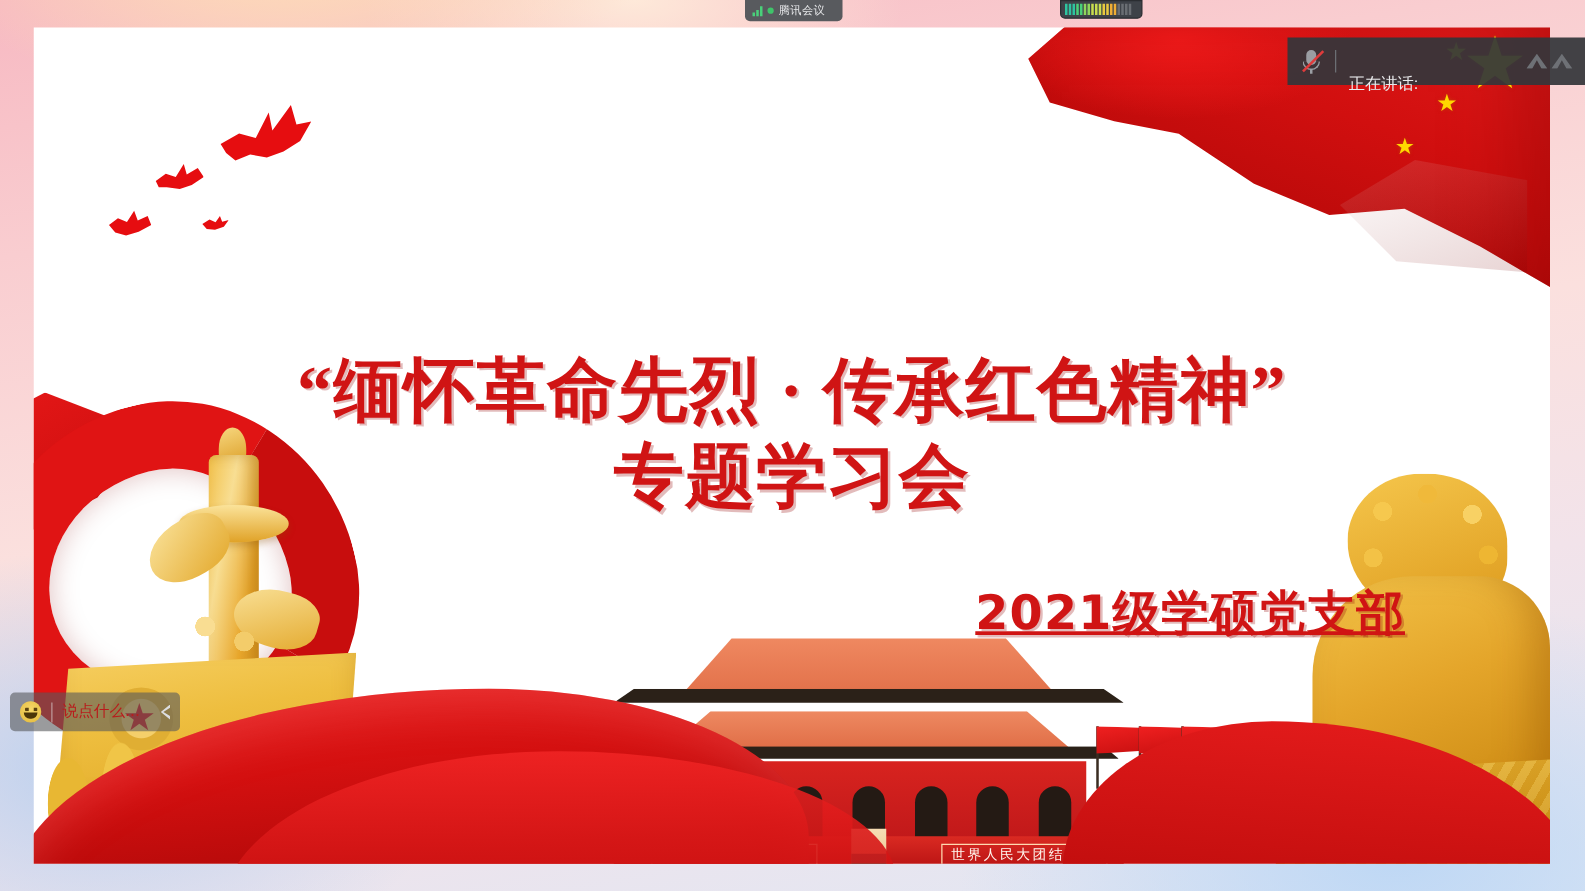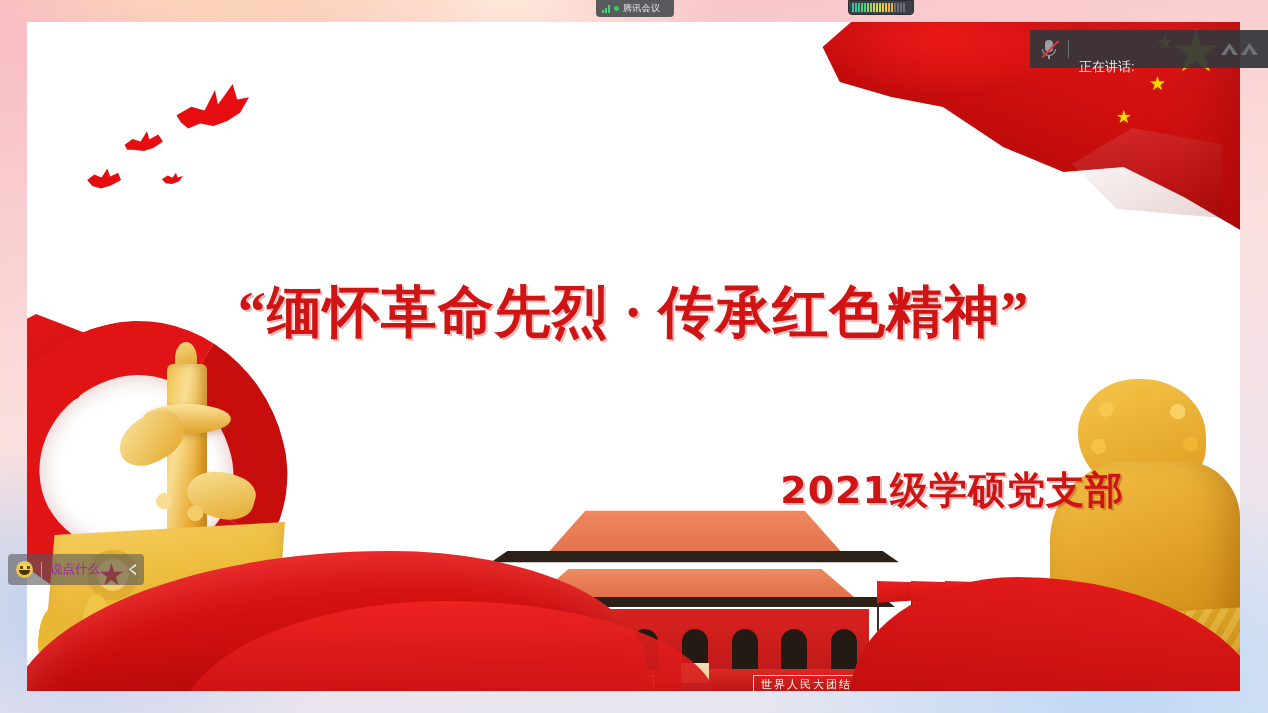--- a/index.html
+++ b/index.html
@@ -269,21 +269,21 @@
     position:absolute; left:0; right:0; text-align:center;
     font-family:"DejaVu Sans","Liberation Sans",sans-serif;
     font-weight:bold; color:#d01414;
     text-shadow:2px 2px 0 rgba(150,10,10,.28);
     white-space:nowrap;
   }
   #t-org   { top:133px; font-size:49px; letter-spacing:2px; }
   #t-theme { top:253px; font-size:56px; letter-spacing:1px;font-family:Liberation Serif, serif; }
   #t-kind  { top:322px; font-size:56px; letter-spacing:1px; }
   #t-branch{ top:443px; font-size:38px; text-align:right; padding-right:116px;
-             letter-spacing:1px; }
+             letter-spacing:1px;text-decoration:underline; }
 
   
   #meeting-pill{
     position:absolute; left:596px; top:0px; width:78px; height:17px;
     background:#585a5e; border-radius:0 0 4px 4px;
     display:flex; align-items:center; gap:4px; padding:0 6px;
     color:#e6e7e9; font-size:9px; letter-spacing:.3px;
   }
   .bars{ display:flex; align-items:flex-end; gap:1px; height:8px; }
   .bars i{ width:2px; background:#49d17a; display:block; }
@@ -347,21 +347,21 @@
     background:
       linear-gradient(#5a4210,#5a4210) left top/3px 3px no-repeat,
       linear-gradient(#5a4210,#5a4210) right top/3px 3px no-repeat;
   }
   .emoji-ico::after{
     content:""; position:absolute; left:3px; top:9px; width:11px; height:5px;
     background:#4a3508; border-radius:0 0 6px 6px;
   }
   .vsep{ width:1px; height:16px; background:rgba(230,230,230,.55); }
   #chat-placeholder{
-    color:#a21caf; font-size:12.5px; white-space:nowrap;
+    color:#b91c1c; font-size:12.5px; white-space:nowrap;
     font-family:"DejaVu Sans","Liberation Sans",sans-serif;
   }
   .chev-left{
     margin-left:auto; width:8px; height:12px; background:#dcdddf;
     clip-path:polygon(100% 0,100% 22%,34% 50%,100% 78%,100% 100%,8% 50%);
     flex:0 0 8px;
   }
 </style>
 </head>
 <body>
@@ -454,20 +454,21 @@
     <div class="lion-head"></div>
     <div class="lion-body"></div>
     <div class="lion-base"></div>
   </div>
 
   <div class="silk-right"></div>
   <div class="silk"></div>
   <div class="silk2"></div>
 
   <div class="txt" id="t-theme">“缅怀革命先烈 · 传承红色精神”</div>
+  <div class="txt" id="t-kind">专题学习会</div>
   <div class="txt" id="t-branch">2021级学硕党支部</div>
 </div>
 
 <div id="meeting-pill">
   <span class="bars">
     <i></i>
       <i></i>
       <i></i>
   </span>
   <span class="dot-green"></span>

